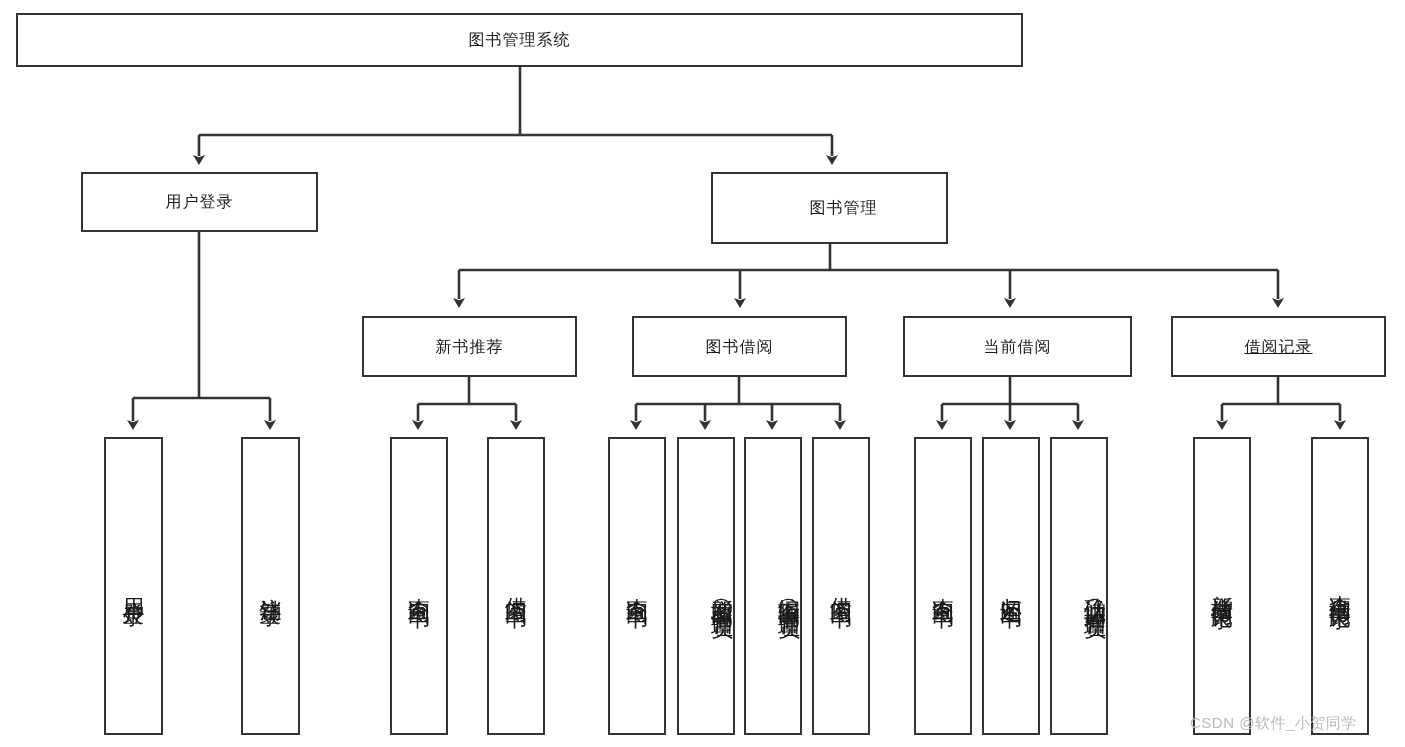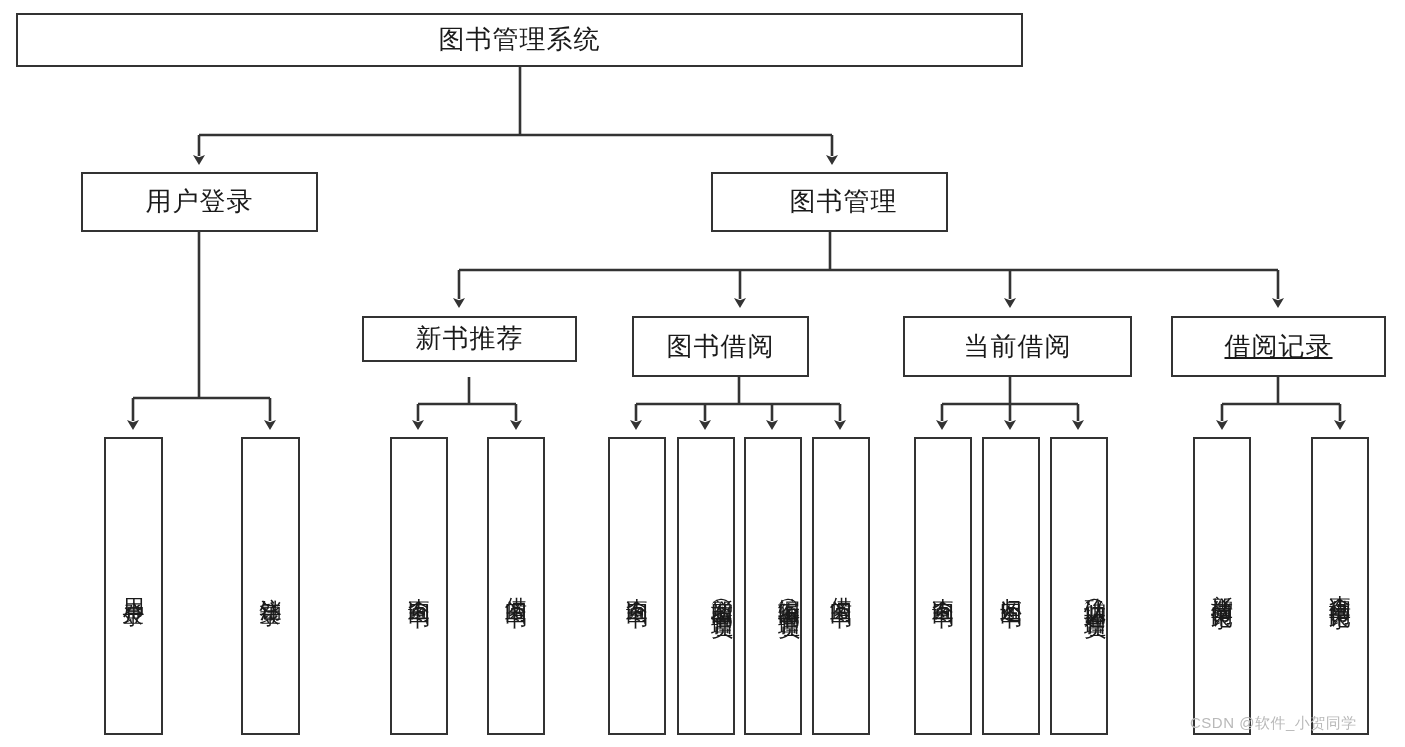--- a/index.html
+++ b/index.html
@@ -28,21 +28,21 @@
     position: absolute;
     box-sizing: border-box;
     border: 2.5px solid #333333;
     background: #ffffff;
     display: flex;
     align-items: center;
     justify-content: center;
     color: #1a1a1a;
   }
   .node-h {
-    font-size: 26px;
+    font-size: 16px;
     letter-spacing: 1px;
     line-height: 1.2;
   }
   .node-v {
     writing-mode: vertical-rl;
     text-orientation: upright;
     font-size: 22px;
     letter-spacing: 3px;
     line-height: 1;
     align-items: flex-start;
@@ -112,24 +112,24 @@
       <path d="M1278,377 L1278,404"></path>
       <path d="M1222,404 L1340,404"></path>
       <path d="M1222,404 L1222,421" marker-end="url(#arrow)"></path>
       <path d="M1340,404 L1340,421" marker-end="url(#arrow)"></path>
     </g>
   </svg>
 
   <div class="node node-h" style="left:16px; top:13px; width:1007px; height:54px;">图书管理系统</div>
 
   <div class="node node-h" style="left:81px; top:172px; width:237px; height:60px;">用户登录</div>
-  <div class="node node-h" style="left:711px; top:172px; width:237px; height:60px;padding-left:28px;">图书管理</div>
+  <div class="node node-h" style="left:711px; top:172px; width:237px; height:72px;padding-left:28px;">图书管理</div>
 
-  <div class="node node-h" style="left:362px; top:316px; width:215px; height:46px;">新书推荐</div>
-  <div class="node node-h" style="left:632px; top:316px; width:177px; height:61px;">图书借阅</div>
+  <div class="node node-h" style="left:362px; top:316px; width:215px; height:61px;">新书推荐</div>
+  <div class="node node-h" style="left:632px; top:316px; width:215px; height:61px;">图书借阅</div>
   <div class="node node-h" style="left:903px; top:316px; width:229px; height:61px;">当前借阅</div>
   <div class="node node-h" style="left:1171px; top:316px; width:215px; height:61px;text-decoration:underline;">借阅记录</div>
 
   <div class="node node-v centered" style="left:104px; top:437px; width:59px; height:298px;">用户登录</div>
   <div class="node node-v centered" style="left:241px; top:437px; width:59px; height:298px;">注销登录</div>
 
   <div class="node node-v centered" style="left:390px; top:437px; width:58px; height:298px;">查询图书</div>
   <div class="node node-v centered" style="left:487px; top:437px; width:58px; height:298px;">借阅图书</div>
 
   <div class="node node-v centered" style="left:608px; top:437px; width:58px; height:298px;">查询图书</div>

